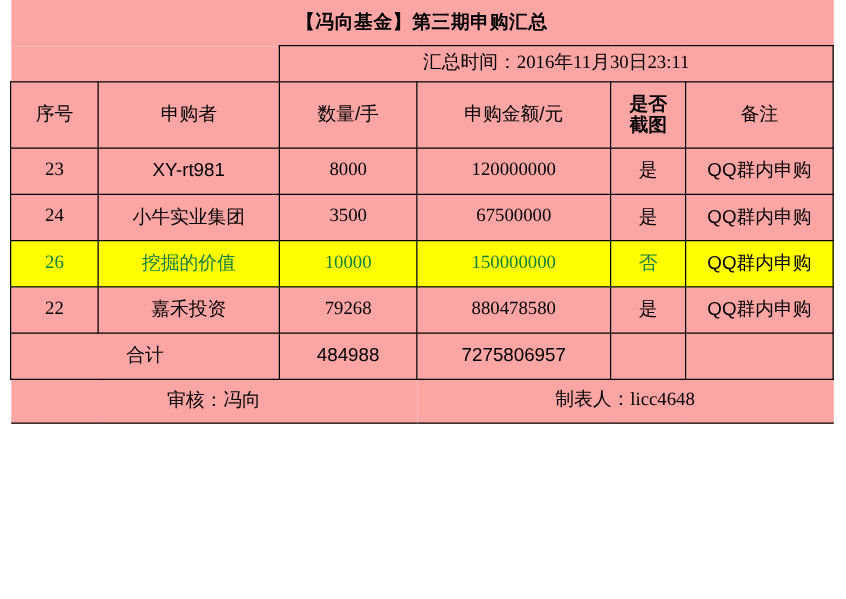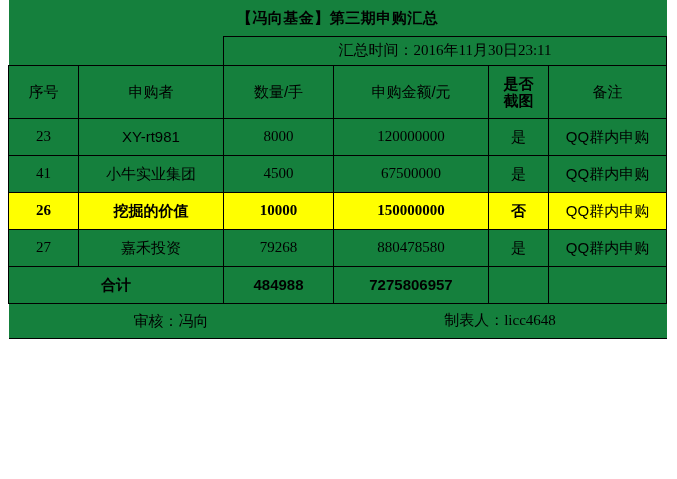--- a/index.html
+++ b/index.html
@@ -25,21 +25,21 @@
     table-layout: fixed;
     width: 658px;
     margin: 0 0 0 8px;
   }
   table.grid td {
     border: 1px solid #000000;
     padding: 0;
     text-align: center;
     vertical-align: middle;
     font-size: 15px;
-    background: #15803d;
+    background: #fca5a5;
     line-height: 1.15;
   }
   
   .title-cell {
     border: none !important;
     height: 36px;
     font-size: 21px;
     font-weight: bold;
     letter-spacing: 0.5px;
   }
@@ -76,26 +76,26 @@
     margin-left: 40px;
   }
   .cell-name {
     font-size: 15px;
   }
   .cell-note {
     font-size: 14px;
   }
   .highlight td {
     background: #ffff00 !important;
-    color: #000000;
-    font-weight: bold;
+    color: #15803d;
+    font-weight: normal;
   }
   .total-row td {
     height: 36px;
-    font-weight: bold;
+    font-weight: normal;
     font-size: 17px;
   }
   .total-empty {
     border-left: 1px solid #000 !important;
     border-right: 1px solid #000 !important;
   }
   
   .footer-row td {
     height: 34px;
     font-size: 14px;
@@ -156,40 +156,40 @@
     <tr class="data-row">
       <td class="cell-num">23</td>
       <td class="cell-name">XY-rt981</td>
       <td class="cell-num">8000</td>
       <td class="cell-num">120000000</td>
       <td>是</td>
       <td class="cell-note">QQ群内申购</td>
     </tr>
 
     <tr class="data-row">
-      <td class="cell-num">41</td>
+      <td class="cell-num">24</td>
       <td class="cell-name">小牛实业集团</td>
-      <td class="cell-num">4500</td>
+      <td class="cell-num">3500</td>
       <td class="cell-num">67500000</td>
       <td>是</td>
       <td class="cell-note">QQ群内申购</td>
     </tr>
 
 
     <tr class="data-row highlight">
       <td class="cell-num">26</td>
       <td class="cell-name">挖掘的价值</td>
       <td class="cell-num">10000</td>
       <td class="cell-num">150000000</td>
       <td>否</td>
       <td class="cell-note" style="background:#ffffff;color:#000000;font-weight:normal;">QQ群内申购</td>
     </tr>
 
     <tr class="data-row">
-      <td class="cell-num">27</td>
+      <td class="cell-num">22</td>
       <td class="cell-name">嘉禾投资</td>
       <td class="cell-num">79268</td>
       <td class="cell-num">880478580</td>
       <td>是</td>
       <td class="cell-note">QQ群内申购</td>
     </tr>
 
     <tr class="total-row">
       <td colspan="2">合计</td>
       <td>484988</td>

